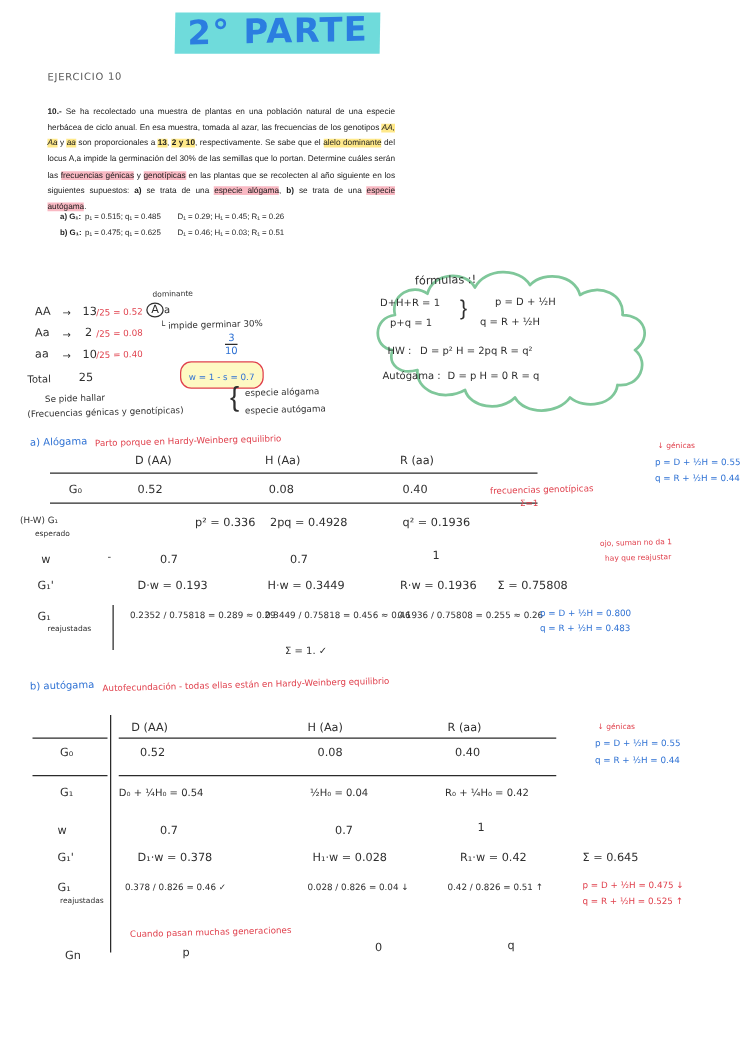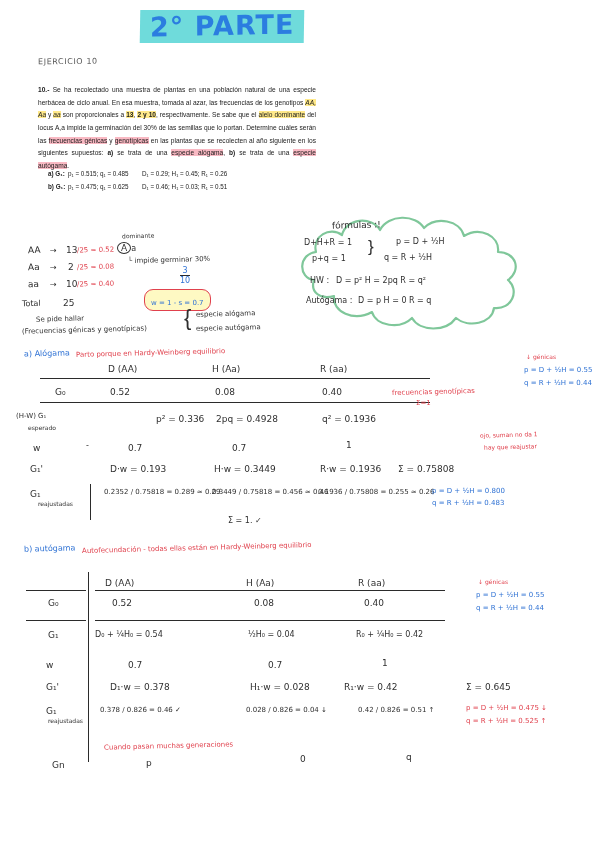--- a/index.html
+++ b/index.html
@@ -257,21 +257,21 @@
   <div class="abs hw s8" style="left:356px;top:630px;">R₀ + ¼H₀ = 0.42</div>
 
   <div class="abs hw s9" style="left:46px;top:660px;">w</div>
   <div class="abs hw s9" style="left:128px;top:660px;">0.7</div>
   <div class="abs hw s9" style="left:268px;top:660px;">0.7</div>
   <div class="abs hw s9" style="left:382px;top:658px;">1</div>
 
   <div class="abs hw s9" style="left:46px;top:682px;">G₁'</div>
   <div class="abs hw s9" style="left:110px;top:682px;">D₁·w = 0.378</div>
   <div class="abs hw s9" style="left:250px;top:682px;">H₁·w = 0.028</div>
-  <div class="abs hw s9" style="left:344px;top:682px;">R₁·w = 0.42</div>
+  <div class="abs hw s9" style="left:368px;top:682px;">R₁·w = 0.42</div>
   <div class="abs hw s9" style="left:466px;top:682px;">Σ = 0.645</div>
 
   <div class="abs hw s9" style="left:46px;top:706px;">G₁</div>
   <div class="abs hw s6" style="left:48px;top:717px;">reajustadas</div>
   <div class="abs hw s7" style="left:100px;top:706px;width:100px;">0.378 / 0.826 = 0.46 ✓</div>
   <div class="abs hw s7" style="left:246px;top:706px;width:90px;">0.028 / 0.826 = 0.04 ↓</div>
   <div class="abs hw s7" style="left:358px;top:706px;width:95px;">0.42 / 0.826 = 0.51 ↑</div>
 
   <div class="abs hw hw-red s7" style="left:466px;top:704px;">p = D + ½H = 0.475 ↓</div>
   <div class="abs hw hw-red s7" style="left:466px;top:717px;">q = R + ½H = 0.525 ↑</div>

